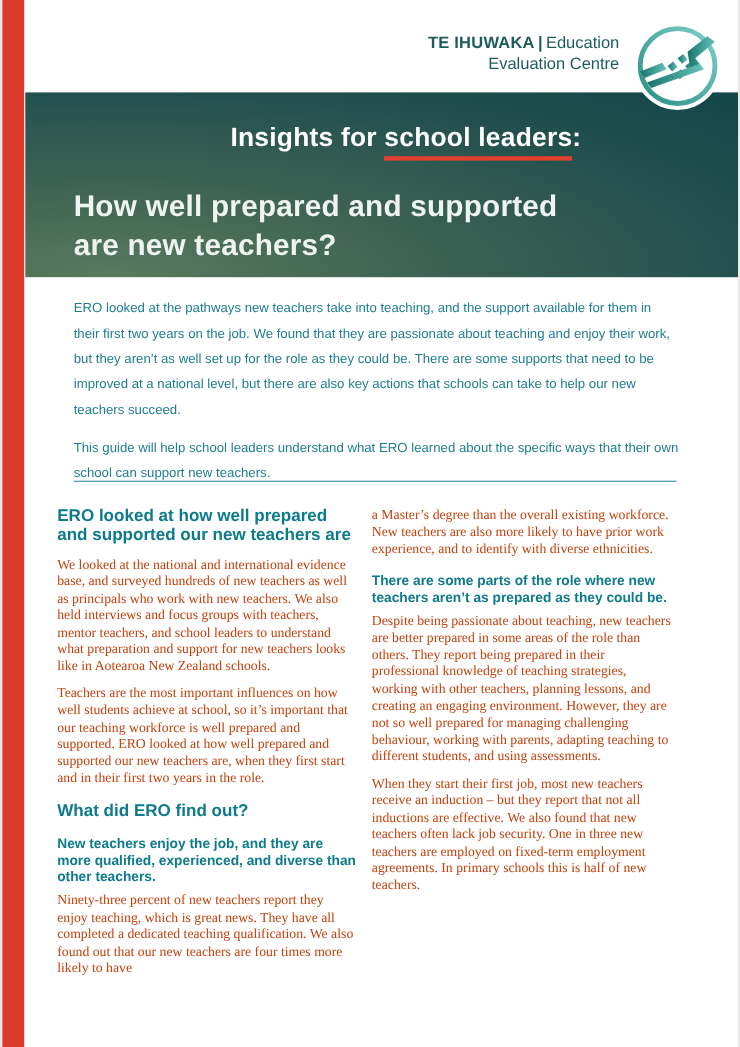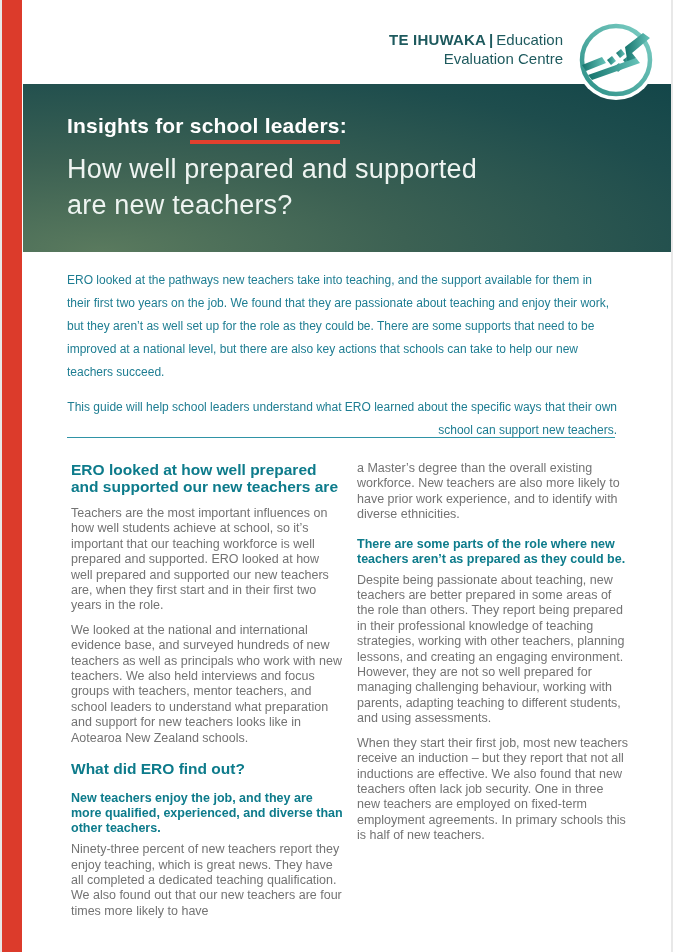--- a/index.html
+++ b/index.html
@@ -50,60 +50,61 @@
   .banner {
     position: absolute;
     left: 21px; right: 0;
     top: 84px; height: 168px;
     background: radial-gradient(ellipse at 12% 100%, #5a7a5e 0%, #3c6153 38%, #1e4d4d 78%, #134649 100%);
     padding: 24px 0 0 44px;
     z-index: 1;
   }
   .banner h1 {
     color: #ffffff;
-    font-size: 21px;
+    font-size: 24px;
     font-weight: bold;
     line-height: 36px;
     letter-spacing: 0.2px;
+    text-align: center;
   }
   .banner h1 .underlined {
     border-bottom: 4px solid #e2402e;
     padding-bottom: 3px;
   }
   .banner .subtitle {
     color: #eef4f1;
     font-size: 27px;
-    font-weight: 400;
+    font-weight: 700;
     line-height: 36px;
-    margin-top: 7px;
+    margin-top: 25px;
     letter-spacing: 0.2px;
   }
 
   
   .intro {
     position: absolute;
     left: 65px; top: 269px;
     width: 550px;
     color: #1e7d92;
     font-size: 12px;
     line-height: 23px;
   }
-  .intro p + p { margin-top: 12px; text-align: right; }
+  .intro p + p { margin-top: 12px; }
 
   .divider {
     position: absolute;
     left: 65px; top: 437px;
     width: 548px; height: 0;
     border-top: 1.5px solid #2f93a6;
   }
 
   
   .columns {
     position: absolute;
-    left: 69px; top: 461px;
+    left: 50px; top: 461px;
     width: 560px;
     display: flex;
     gap: 14px;
     align-items: flex-start;
   }
   .col { width: 272px; }
 
   .col h2 {
     color: #0d7b8b;
     font-size: 15.5px;
@@ -114,24 +115,25 @@
   .col h2.spaced { margin-top: 14px; }
   .col h3 {
     color: #0d7b8b;
     font-size: 12.5px;
     font-weight: bold;
     line-height: 15px;
     margin: 14px 0 6px 0;
   }
   .col h3:first-child { margin-top: 0; }
   .col p {
-    color: #737373;
+    color: #c2410c;
     font-size: 12.5px;
     line-height: 15.4px;
     margin-bottom: 9px;
+    font-family: Liberation Serif, serif;
   }
 </style>
 </head>
 <body>
 
 <div class="page">
 
   <div class="red-stripe"></div>
 
   <div class="brand">
@@ -176,22 +178,22 @@
   <div class="intro">
     <p>ERO looked at the pathways new teachers take into teaching, and the support available for them in their first two years on the job. We found that they are passionate about teaching and enjoy their work, but they aren’t as well set up for the role as they could be. There are some supports that need to be improved at a national level, but there are also key actions that schools can take to help our new teachers succeed.</p>
     <p>This guide will help school leaders understand what ERO learned about the specific ways that their own school can support new teachers.</p>
   </div>
 
   <div class="divider"></div>
 
   <div class="columns">
     <div class="col">
       <h2>ERO looked at how well prepared and supported our new teachers are</h2>
+      <p>We looked at the national and international evidence base, and surveyed hundreds of new teachers as well as principals who work with new teachers. We also held interviews and focus groups with teachers, mentor teachers, and school leaders to understand what preparation and support for new teachers looks like in Aotearoa New Zealand schools.</p>
       <p>Teachers are the most important influences on how well students achieve at school, so it’s important that our teaching workforce is well prepared and supported. ERO looked at how well prepared and supported our new teachers are, when they first start and in their first two years in the role.</p>
-      <p>We looked at the national and international evidence base, and surveyed hundreds of new teachers as well as principals who work with new teachers. We also held interviews and focus groups with teachers, mentor teachers, and school leaders to understand what preparation and support for new teachers looks like in Aotearoa New Zealand schools.</p>
       <h2 class="spaced">What did ERO find out?</h2>
       <h3>New teachers enjoy the job, and they are more qualified, experienced, and diverse than other teachers.</h3>
       <p>Ninety-three percent of new teachers report they enjoy teaching, which is great news. They have all completed a dedicated teaching qualification. We also found out that our new teachers are four times more likely to have</p>
     </div>
     <div class="col">
       <p>a Master’s degree than the overall existing workforce. New teachers are also more likely to have prior work experience, and to identify with diverse ethnicities.</p>
       <h3>There are some parts of the role where new teachers aren’t as prepared as they could be.</h3>
       <p>Despite being passionate about teaching, new teachers are better prepared in some areas of the role than others. They report being prepared in their professional knowledge of teaching strategies, working with other teachers, planning lessons, and creating an engaging environment. However, they are not so well prepared for managing challenging behaviour, working with parents, adapting teaching to different students, and using assessments.</p>
       <p>When they start their first job, most new teachers receive an induction – but they report that not all inductions are effective. We also found that new teachers often lack job security. One in three new teachers are employed on fixed-term employment agreements. In primary schools this is half of new teachers.</p>
     </div>

